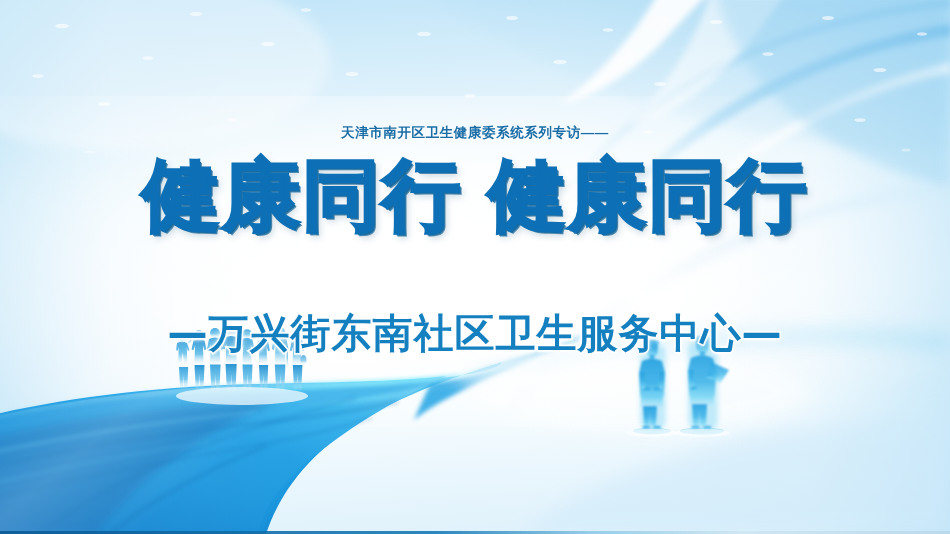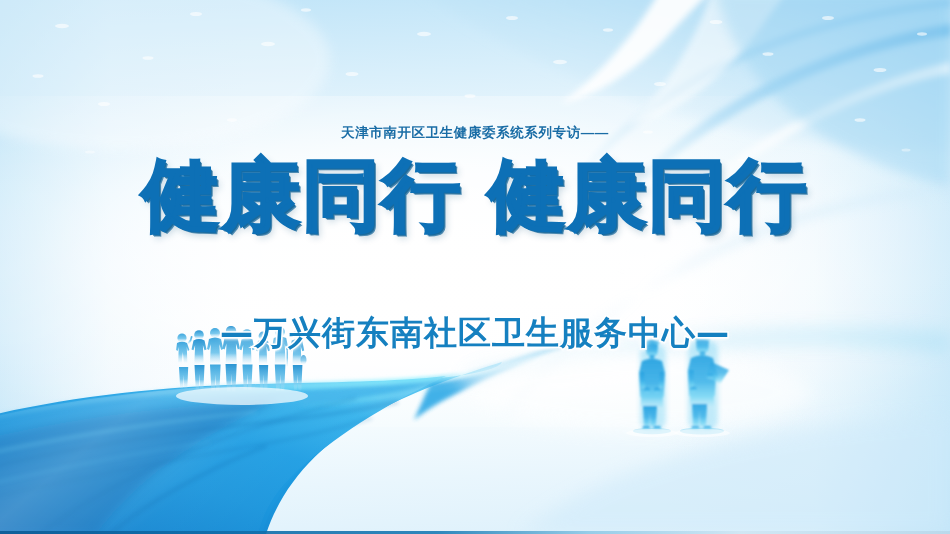--- a/index.html
+++ b/index.html
@@ -131,21 +131,21 @@
   }
 
   .headline .gap { display:inline-block; width:26px; }
 
   .subline {
     position:absolute;
     left:0; top:285px;
     width:950px;
     text-align:center;
     font-family:"DejaVu Sans","Liberation Sans",sans-serif;
-    font-size:33px;
+    font-size:40px;
     line-height:40px;
     font-weight:700;
     color:#1580c0;
     letter-spacing:1px;
     white-space:nowrap;
     -webkit-text-stroke: 3px #ffffff;
     paint-order: stroke fill;
     text-shadow:
       0 0 4px rgba(255,255,255,0.95),
       0 0 9px rgba(255,255,255,0.85),

